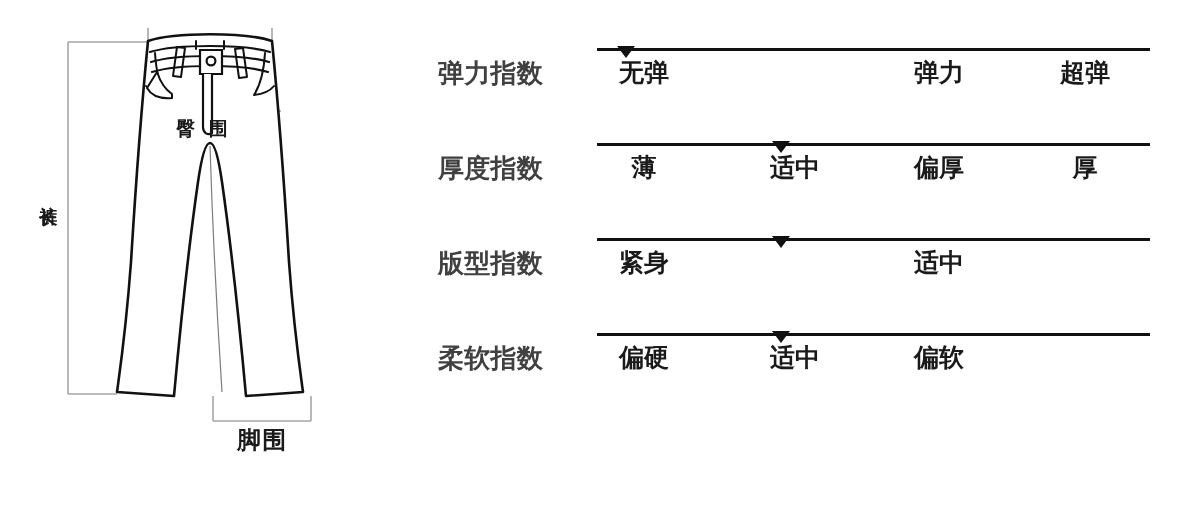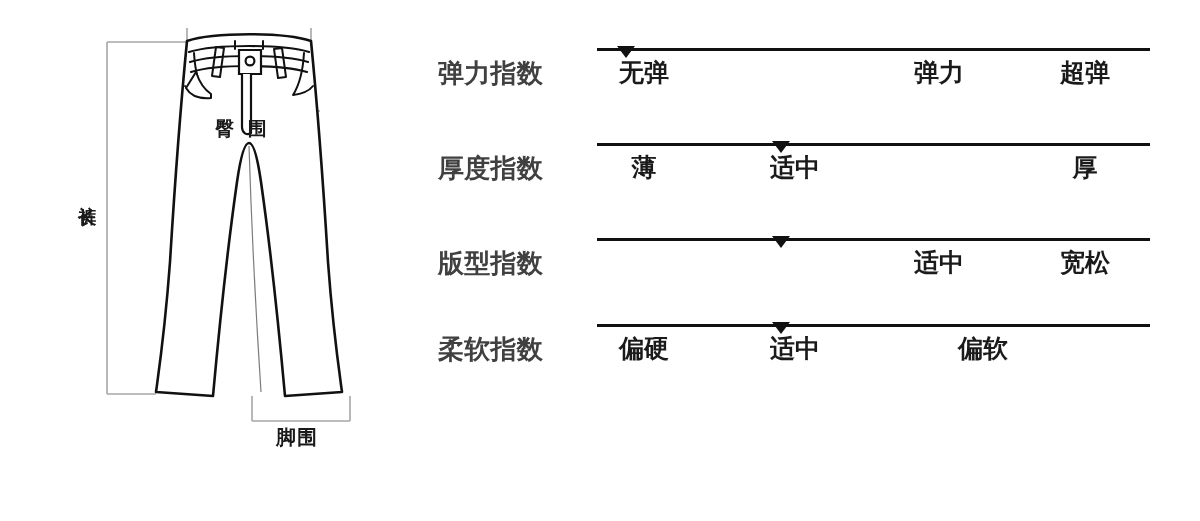--- a/index.html
+++ b/index.html
@@ -19,21 +19,20 @@
     overflow: hidden;
   }
 
   
   #diagram-panel {
     position: absolute;
     left: 0;
     top: 0;
     width: 400px;
     height: 521px;
-    margin-left: 39px;
   }
   #pants-svg {
     position: absolute;
     left: 0;
     top: 0;
   }
   .dim-label {
     position: absolute;
     font-family: "Liberation Sans", "DejaVu Sans", sans-serif;
     font-weight: bold;
@@ -43,21 +42,21 @@
   }
   #hip-label {
     left: 176px;
     top: 116px;
     font-size: 19px;
     letter-spacing: 0.22em;
   }
   #hem-label {
     left: 237px;
     top: 424px;
-    font-size: 20px;
+    font-size: 24px;
     letter-spacing: 0.05em;
   }
   #length-label {
     left: 39px;
     top: 192px;
     font-size: 18px;
     writing-mode: vertical-rl;
     text-orientation: upright;
     letter-spacing: 0.04em;
     line-height: 1.02;
@@ -233,44 +232,45 @@
     </div>
 
     <div class="index-row" style="top:125px;text-decoration:underline;">
       <div class="row-label">厚度指数</div>
       <div class="scale">
         <div class="scale-line"></div>
         <div class="scale-marker" style="left:33.2%;"></div>
         <div class="ticks">
           <div class="tick" style="left:-41px;">薄</div>
           <div class="tick" style="left:110px;">适中</div>
+          <div class="tick" style="left:254px;">偏厚</div>
           <div class="tick" style="left:400px;">厚</div>
         </div>
       </div>
     </div>
 
     <div class="index-row" style="top:220px;">
       <div class="row-label">版型指数</div>
       <div class="scale">
         <div class="scale-line"></div>
         <div class="scale-marker" style="left:33.2%;"></div>
         <div class="ticks">
+          <div class="tick" style="left:-41px;">紧身</div>
           <div class="tick" style="left:254px;">适中</div>
-          <div class="tick" style="left:400px;">宽松</div>
-        </div>
-      </div>
-    </div>
-
-    <div class="index-row" style="top:306px;font-family:Liberation Serif, serif;">
+        </div>
+      </div>
+    </div>
+
+    <div class="index-row" style="top:315px;font-family:Liberation Serif, serif;">
       <div class="row-label">柔软指数</div>
       <div class="scale">
         <div class="scale-line"></div>
         <div class="scale-marker" style="left:33.2%;"></div>
         <div class="ticks">
           <div class="tick" style="left:-41px;">偏硬</div>
           <div class="tick" style="left:110px;">适中</div>
-          <div class="tick" style="left:254px;text-align:right;">偏软</div>
+          <div class="tick" style="left:254px;">偏软</div>
         </div>
       </div>
     </div>
 
   </div>
 </div>
 
 </body></html>

